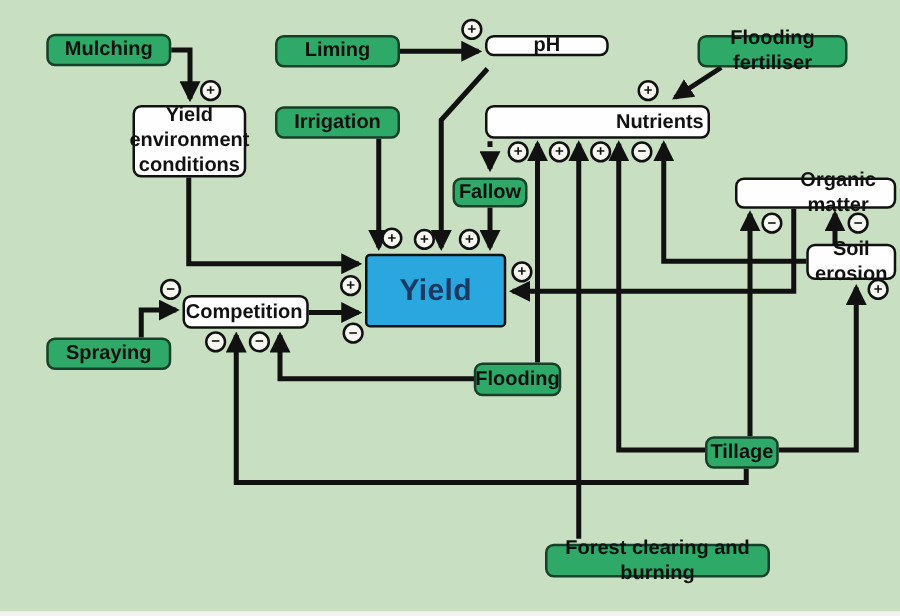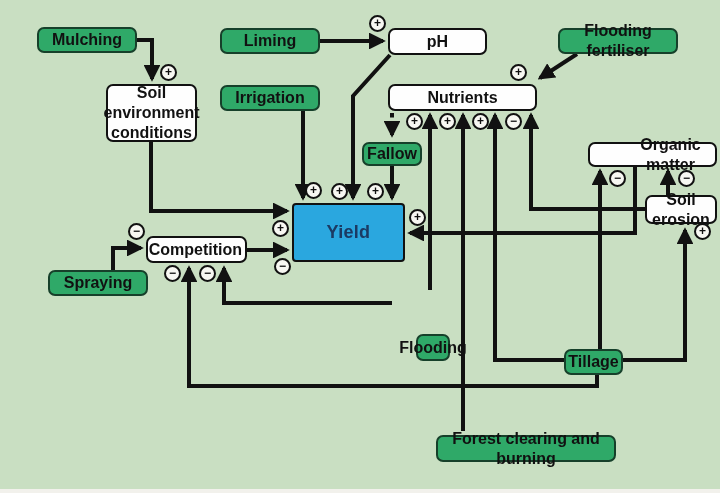--- a/index.html
+++ b/index.html
@@ -12,21 +12,21 @@
   .node{
     position:absolute;display:flex;align-items:center;justify-content:center;
     text-align:center;font-weight:bold;font-size:16px;color:#111;
     border:2px solid #111;border-radius:7px;box-sizing:border-box;
     line-height:1.25;padding:1px 3px;
   }
   .node.green{background:var(--green,#2fa968);border-color:#16402a;}
   .node.white{background:#fefefe;}
   .node.blue{
     background:var(--blue,#2aa7df);border-radius:4px;
-    font-size:18px;color:#1b3a63;letter-spacing:.3px;
+    font-size:24px;color:#1b3a63;letter-spacing:.3px;
   }
   .sign{
     position:absolute;width:13px;height:13px;border:2px solid #111;border-radius:50%;
     background:#f7f7f2;display:flex;align-items:center;justify-content:center;
     font-weight:bold;font-size:12px;line-height:13px;color:#111;
   }
   .bottom-strip{position:absolute;left:0;bottom:0;width:720px;height:4px;background:#f2f1ec;}
 </style>
 </head>
 <body>
@@ -62,54 +62,54 @@
       <polyline points="623,360 685,360 685,230" marker-end="url(#ah)"></polyline>
     </g>
   </svg>
 
   <div class="node green" style="left:37px;top:27px;width:100px;height:26px;">
       <span>Mulching</span>
     </div>
   <div class="node green" style="left:220px;top:28px;width:100px;height:26px;">
       <span>Liming</span>
     </div>
-  <div class="node white" style="left:388px;top:28px;width:99px;height:27px;">
+  <div class="node white" style="left:388px;top:28px;width:99px;height:17px;">
       <span>pH</span>
     </div>
   <div class="node green" style="left:558px;top:28px;width:120px;height:26px;">
       <span>Flooding fertiliser</span>
     </div>
   <div class="node white" style="left:106px;top:84px;width:91px;height:58px;">
-      <span>Soil environment conditions</span>
+      <span>Yield environment conditions</span>
     </div>
   <div class="node green" style="left:220px;top:85px;width:100px;height:26px;">
       <span>Irrigation</span>
     </div>
-  <div class="node white" style="left:388px;top:84px;width:149px;height:27px;">
+  <div class="node white" style="left:388px;top:84px;width:180px;height:27px;justify-content:flex-end;">
       <span>Nutrients</span>
     </div>
   <div class="node green" style="left:362px;top:142px;width:60px;height:24px;justify-content:center;">
       <span>Fallow</span>
     </div>
   <div class="node white" style="left:588px;top:142px;width:129px;height:25px;padding-left:39px;">
       <span>Organic matter</span>
     </div>
   <div class="node white" style="left:645px;top:195px;width:72px;height:29px;">
       <span>Soil erosion</span>
     </div>
   <div class="node blue" style="left:292px;top:203px;width:113px;height:59px;">
       <span>Yield</span>
     </div>
   <div class="node white" style="left:146px;top:236px;width:101px;height:27px;justify-content:flex-end;">
       <span>Competition</span>
     </div>
-  <div class="node green" style="left:37px;top:270px;width:100px;height:26px;margin-left:11px;">
+  <div class="node green" style="left:37px;top:270px;width:100px;height:26px;">
       <span>Spraying</span>
     </div>
-  <div class="node green" style="left:416px;top:290px;width:34px;height:27px;margin-top:44px;">
+  <div class="node green" style="left:379px;top:290px;width:70px;height:27px;">
       <span>Flooding</span>
     </div>
   <div class="node green" style="left:564px;top:349px;width:59px;height:26px;">
       <span>Tillage</span>
     </div>
   <div class="node green" style="left:436px;top:435px;width:180px;height:27px;">
       <span>Forest clearing and burning</span>
     </div>
 
   <div class="sign" style="left:160px;top:64px;">+</div>

